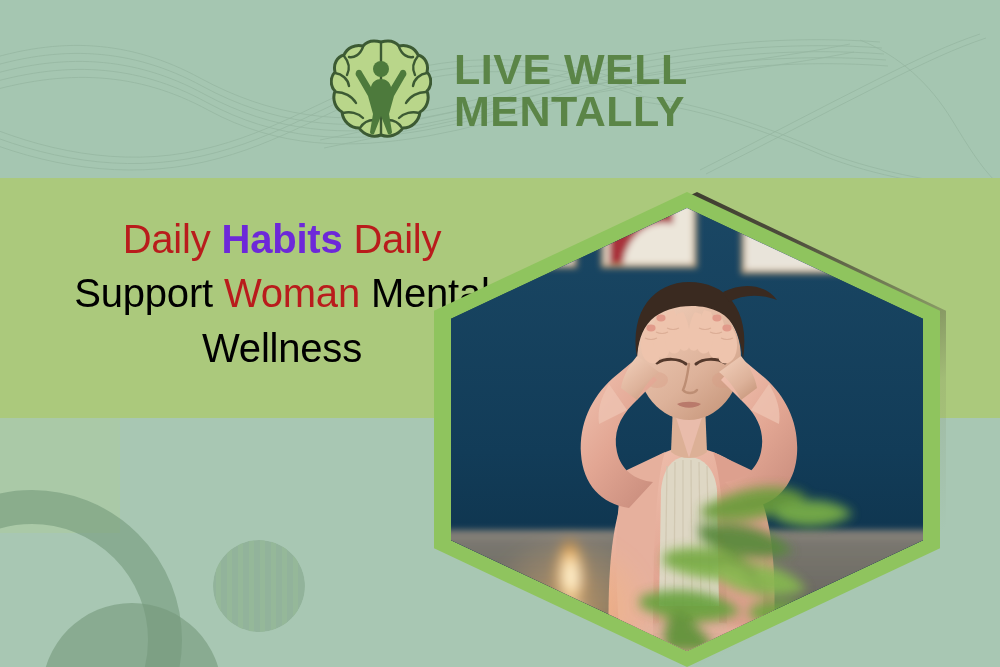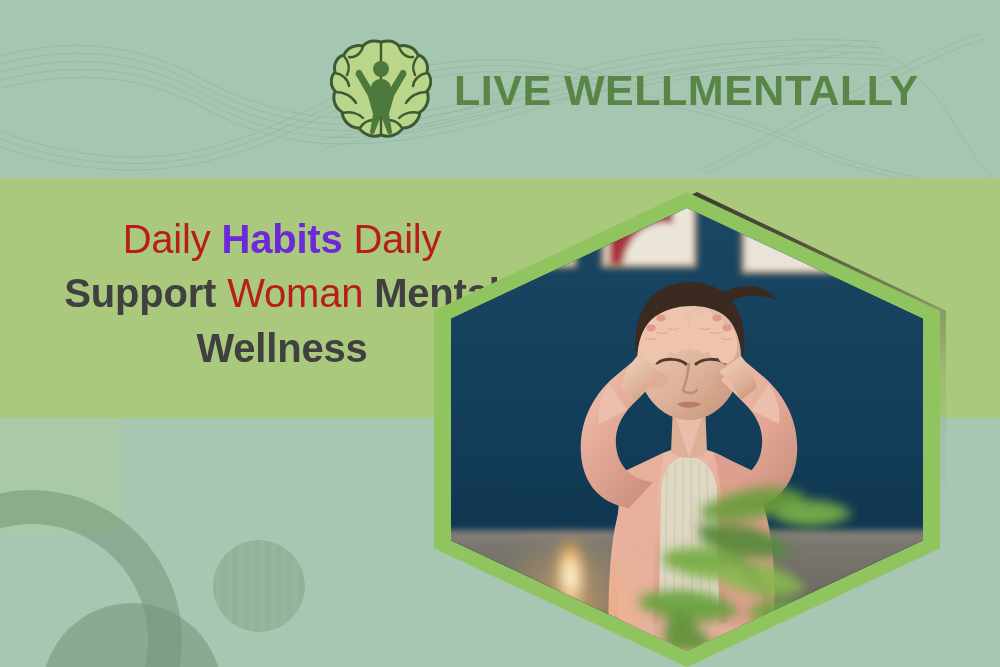--- a/index.html
+++ b/index.html
@@ -41,21 +41,21 @@
   
   .waves { position:absolute; left:0; top:0; width:1000px; height:178px; opacity:.38; }
 
   
   .logo-block {
     position:absolute; left:330px; top:38px;
     display:flex; align-items:center; gap:22px;
   }
   .logo-mark { width:102px; height:104px; flex:0 0 auto; }
   .logo-words {
-    display:flex; flex-direction:row;
+    display:flex; flex-direction:column;
     line-height:.98;
     color:#5b8547;
     font-weight:bold;
     font-size:43px;
     letter-spacing:.5px;
   }
   .logo-words span { display:block; white-space:nowrap; }
 
   
   .headline {
@@ -63,21 +63,21 @@
     width:440px;
     font-size:40px;
     line-height:1.36;
     text-align:center;
     color:#2e4432;
     letter-spacing:-.2px;
   }
   .headline .w { display:inline; }
   .hl-reg { font-weight:normal; color:#b91c1c; }
   .hl-bold-dark { font-weight:bold; color:#6d28d9; }
-  .hl-bold-green { font-weight:bold; color:#404040; }
+  .hl-bold-green { font-weight:normal; color:#000000; }
 
   
   .deco-square {
     position:absolute; left:-60px; top:418px;
     width:180px; height:115px;
     background:rgba(175,205,150,.42);
   }
   .deco-ring {
     position:absolute; left:-118px; top:490px;
     width:300px; height:300px;

